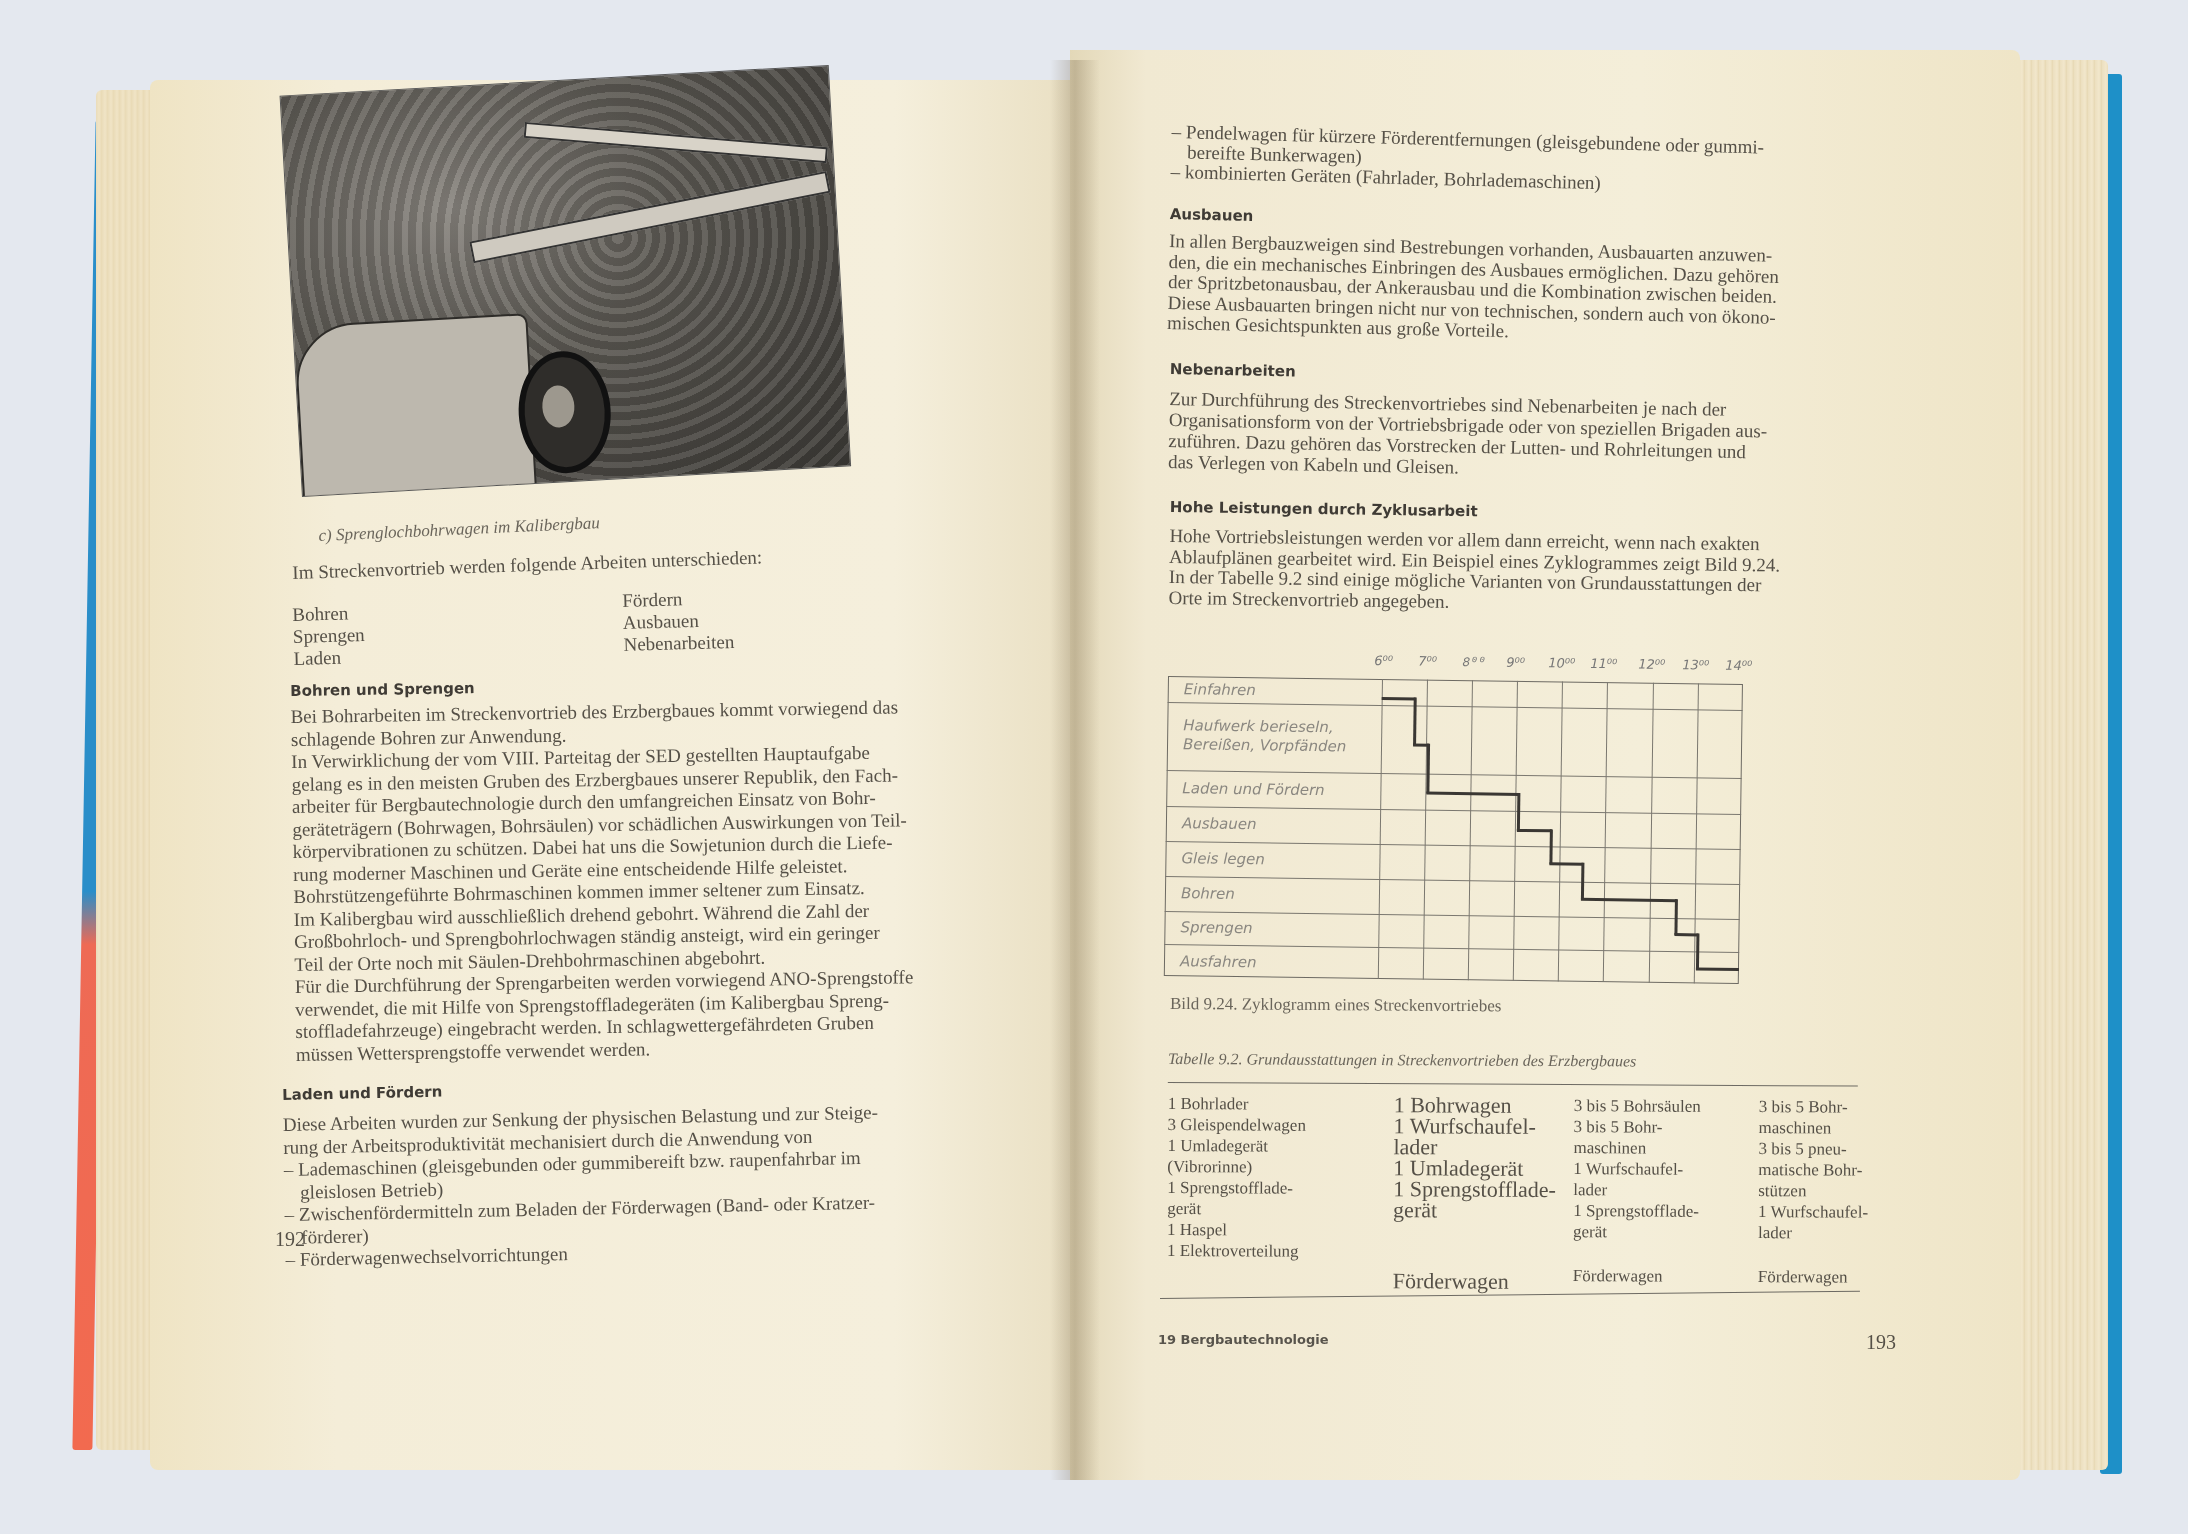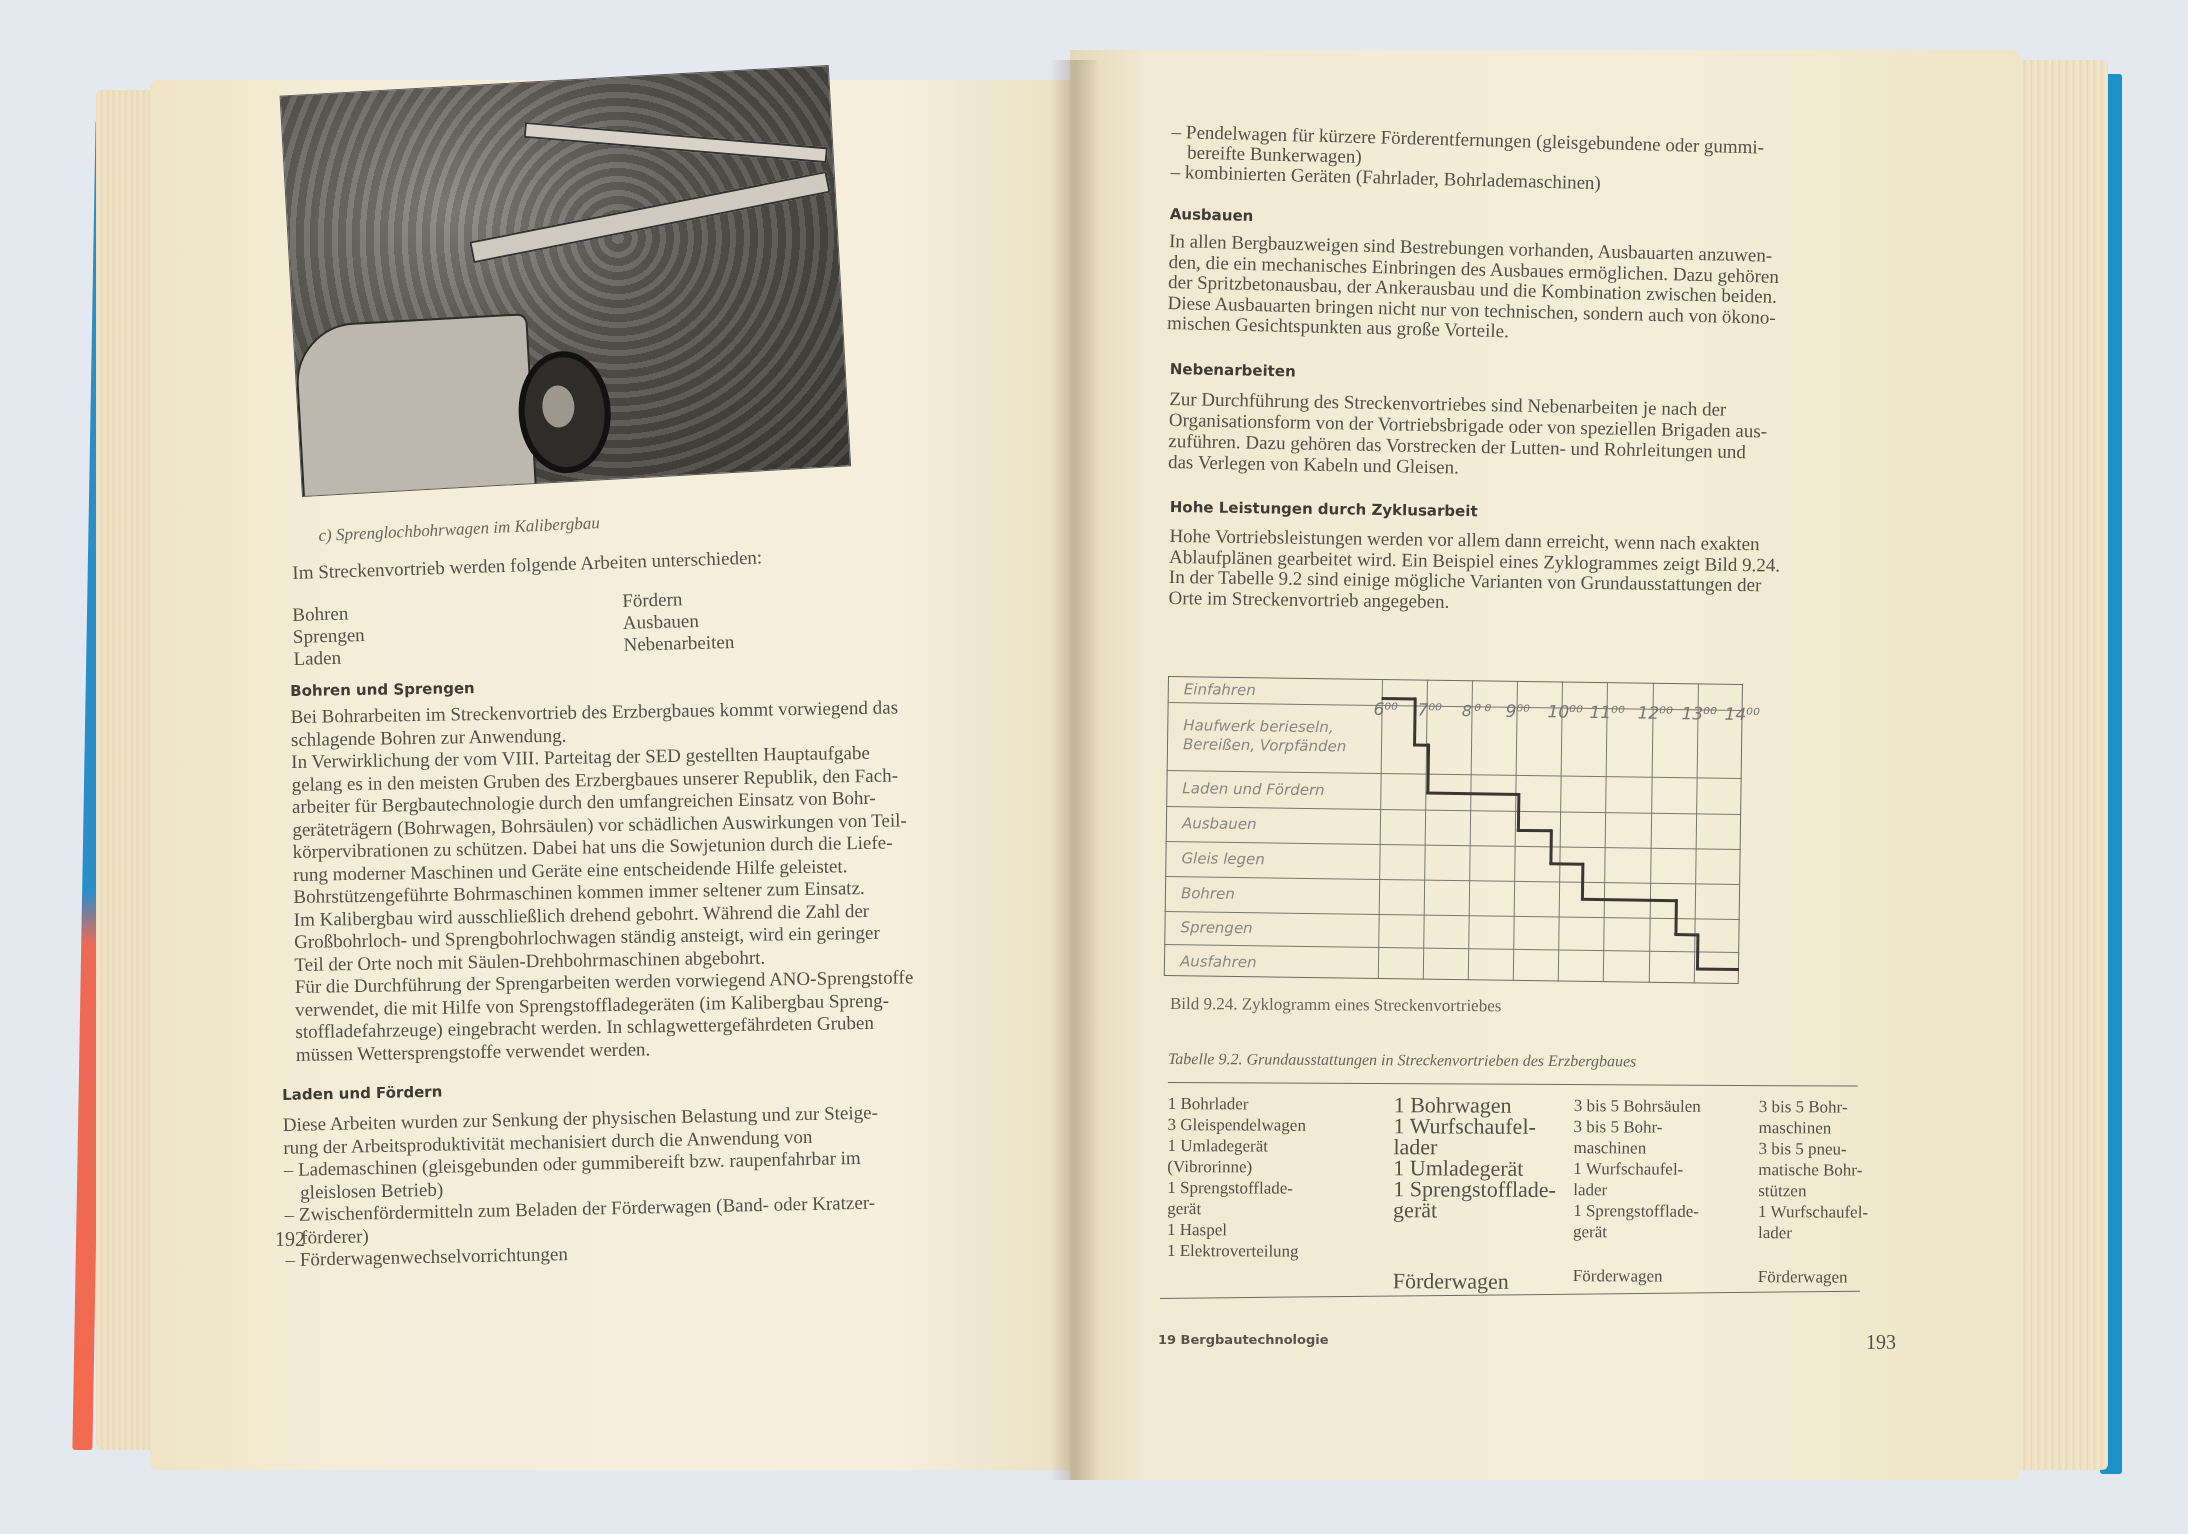--- a/index.html
+++ b/index.html
@@ -22,21 +22,21 @@
   .photo .wheel::after{content:"";position:absolute;left:18px;top:28px;width:32px;height:42px;border-radius:50%;background:#9d988e;}
   .rotl{position:absolute;transform-origin:left top;}
   .txt{font-size:19px;line-height:22px;color:#555047;white-space:nowrap;}
   .sans{font-family:"DejaVu Sans","Liberation Sans",sans-serif;font-weight:bold;font-size:15px;color:#3f3b35;}
   .caption{font-style:italic;font-size:16px;color:#6a655b;}
   .line{display:block;}
   .indent{padding-left:16px;}
   .pno{font-size:20px;color:#555047;}
   
   .chart{position:absolute;left:1168px;top:676px;width:575px;height:300px;transform:rotate(0.8deg);transform-origin:left top;}
-  .chart .tick{position:absolute;top:-26px;font-family:"DejaVu Sans",sans-serif;font-style:italic;font-size:17px;color:#777;margin-top:46px;}
+  .chart .tick{position:absolute;top:-26px;font-family:"DejaVu Sans",sans-serif;font-style:italic;font-size:13px;color:#777;}
   .chart .grid{position:absolute;left:0;top:0;width:575px;height:300px;border:1.5px solid #6d6a63;box-sizing:border-box;}
   .chart .row{position:absolute;left:0;width:575px;border-top:1px solid #7a776f;}
   .chart .label{position:absolute;left:16px;font-family:"DejaVu Sans",sans-serif;font-style:italic;font-size:15px;color:#8a8780;line-height:19px;}
   .chart .vline{position:absolute;top:0;height:300px;border-left:1px solid #7a776f;}
   .chart .step{position:absolute;background:#3a3733;}
 </style>
 </head>
 <body>
 
 <div class="cover-left"></div>

